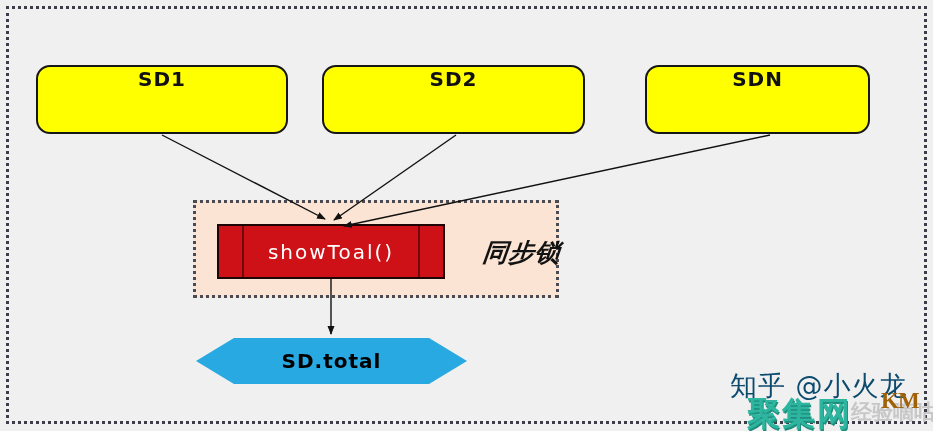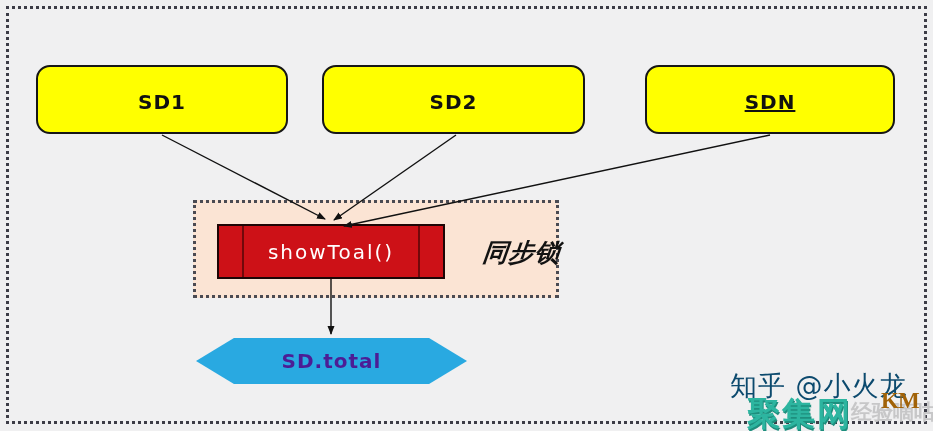--- a/index.html
+++ b/index.html
@@ -11,26 +11,26 @@
   }
   .stage{position:absolute;left:0;top:0;width:933px;height:431px;}
   .outer-frame{
     position:absolute;left:6px;top:6px;width:915px;height:412px;
     border:3px dotted #3d3d47;background:transparent;
   }
   
   .sd-node{
     position:absolute;top:65px;height:69px;box-sizing:border-box;
     background:#ffff00;border:2px solid #161616;border-radius:14px;
-    text-align:center;padding-top:23px;
+    text-align:center;padding-top:0;
     font-weight:bold;font-size:20px;color:#111;letter-spacing:1px;
   }
   .sd1{left:36px;width:252px;}
   .sd2{left:322px;width:263px;}
-  .sdn{left:645px;width:250px;text-decoration:underline;}
+  .sdn{left:645px;width:225px;}
   
   .lock-panel{
     position:absolute;left:193px;top:200px;width:366px;height:98px;box-sizing:border-box;
     background:#fbe4d4;border:3px dotted #4a4a52;
   }
   .lock-label{
     position:absolute;left:483px;top:236px;
     font-size:25px;font-weight:bold;font-style:italic;color:#121212;
     letter-spacing:1px;transform:skewX(-6deg);
   }
@@ -48,21 +48,21 @@
   .process-label{
     font-size:20px;font-weight:normal;color:#ffffff;letter-spacing:2px;
   }
   
   .result-hex{
     position:absolute;left:196px;top:338px;width:271px;height:46px;
     background:#29a9e1;
     clip-path:polygon(0 50%,14% 0,86% 0,100% 50%,86% 100%,14% 100%);
     display:flex;align-items:center;justify-content:center;
   }
-  .result-label{font-size:20px;font-weight:bold;color:#4c1d95;letter-spacing:1px;}
+  .result-label{font-size:20px;font-weight:bold;color:#000000;letter-spacing:1px;}
   
   svg.arrows{position:absolute;left:0;top:0;pointer-events:none;}
   
   .wm-zhihu{
     position:absolute;left:730px;top:368px;
     font-size:27px;color:#0c4a6e;font-weight:normal;letter-spacing:1px;white-space:nowrap;
   }
   .wm-gray2{
     position:absolute;left:838px;top:398px;
     font-size:21px;color:#c7c7c8;font-weight:bold;white-space:nowrap;margin-left:13px;

